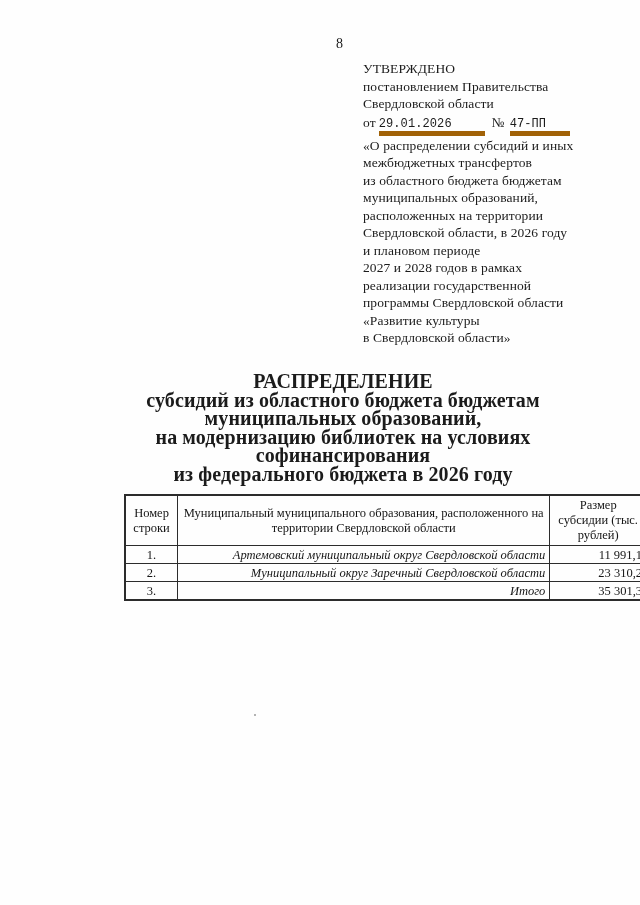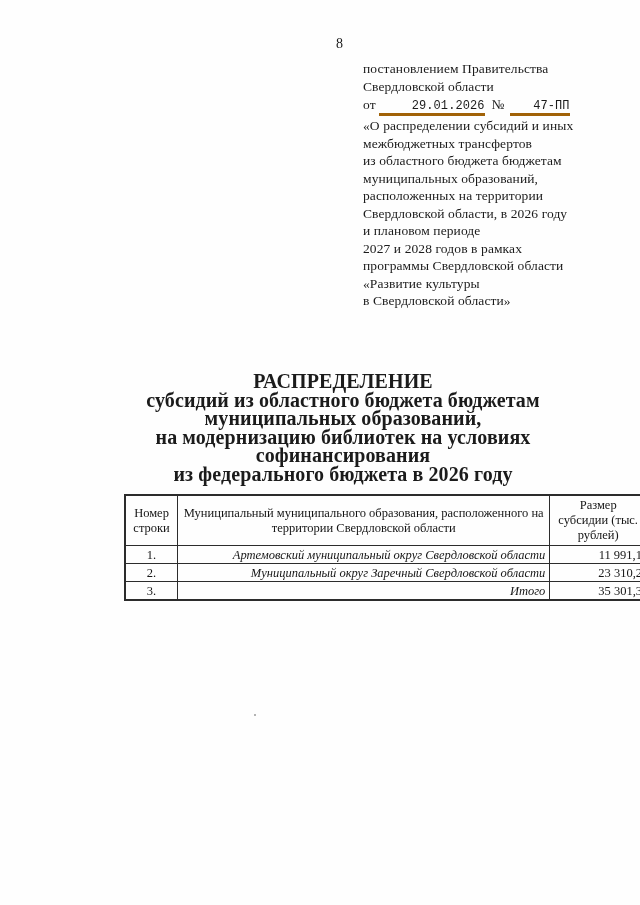--- a/index.html
+++ b/index.html
@@ -20,22 +20,22 @@
   
   .approval {
     position:absolute; left:363px; top:60px; width:240px;
     font-size:13.5px; line-height:17.5px;
     letter-spacing:0.1px;
   }
   .approval-line { white-space:nowrap; }
   .date-line { margin:1px 0 1px 0; }
   .fill {
     display:inline-block;
-    border-bottom:3px solid #a16207;
-    text-align:right;
+    border-bottom:5px solid #a16207;
+    text-align:left;
     font-family:"Liberation Mono", "DejaVu Sans Mono", monospace;
     font-size:12px;
     line-height:14px;
     vertical-align:baseline;
   }
   .fill-date { width:106px; margin-left:3px; margin-right:7px; }
   .fill-num  { width:60px;  margin-left:5px; }
   
   .doc-title {
     position:absolute; left:78px; top:372px; width:530px;
@@ -83,33 +83,35 @@
   }
 </style>
 </head>
 <body>
 
 <div class="page">
 
   <div class="page-number">8</div>
 
   <div class="approval">
+    <div class="approval-line">УТВЕРЖДЕНО</div>
     <div class="approval-line">постановлением Правительства</div>
     <div class="approval-line">Свердловской области</div>
     <div class="approval-line date-line">
       <span>от</span><span class="fill fill-date">29.01.2026</span><span>№</span><span class="fill fill-num">47-ПП</span>
     </div>
     <div class="approval-line">«О распределении субсидий и иных</div>
     <div class="approval-line">межбюджетных трансфертов</div>
     <div class="approval-line">из областного бюджета бюджетам</div>
     <div class="approval-line">муниципальных образований,</div>
     <div class="approval-line">расположенных на территории</div>
     <div class="approval-line">Свердловской области, в 2026 году</div>
     <div class="approval-line">и плановом периоде</div>
     <div class="approval-line">2027 и 2028 годов в рамках</div>
+    <div class="approval-line">реализации государственной</div>
     <div class="approval-line">программы Свердловской области</div>
     <div class="approval-line">«Развитие культуры</div>
     <div class="approval-line">в Свердловской области»</div>
   </div>
 
   <div class="doc-title">
     <div>РАСПРЕДЕЛЕНИЕ</div>
     <div>субсидий из областного бюджета бюджетам муниципальных образований,</div>
     <div>на модернизацию библиотек на условиях софинансирования</div>
     <div>из федерального бюджета в 2026 году</div>

